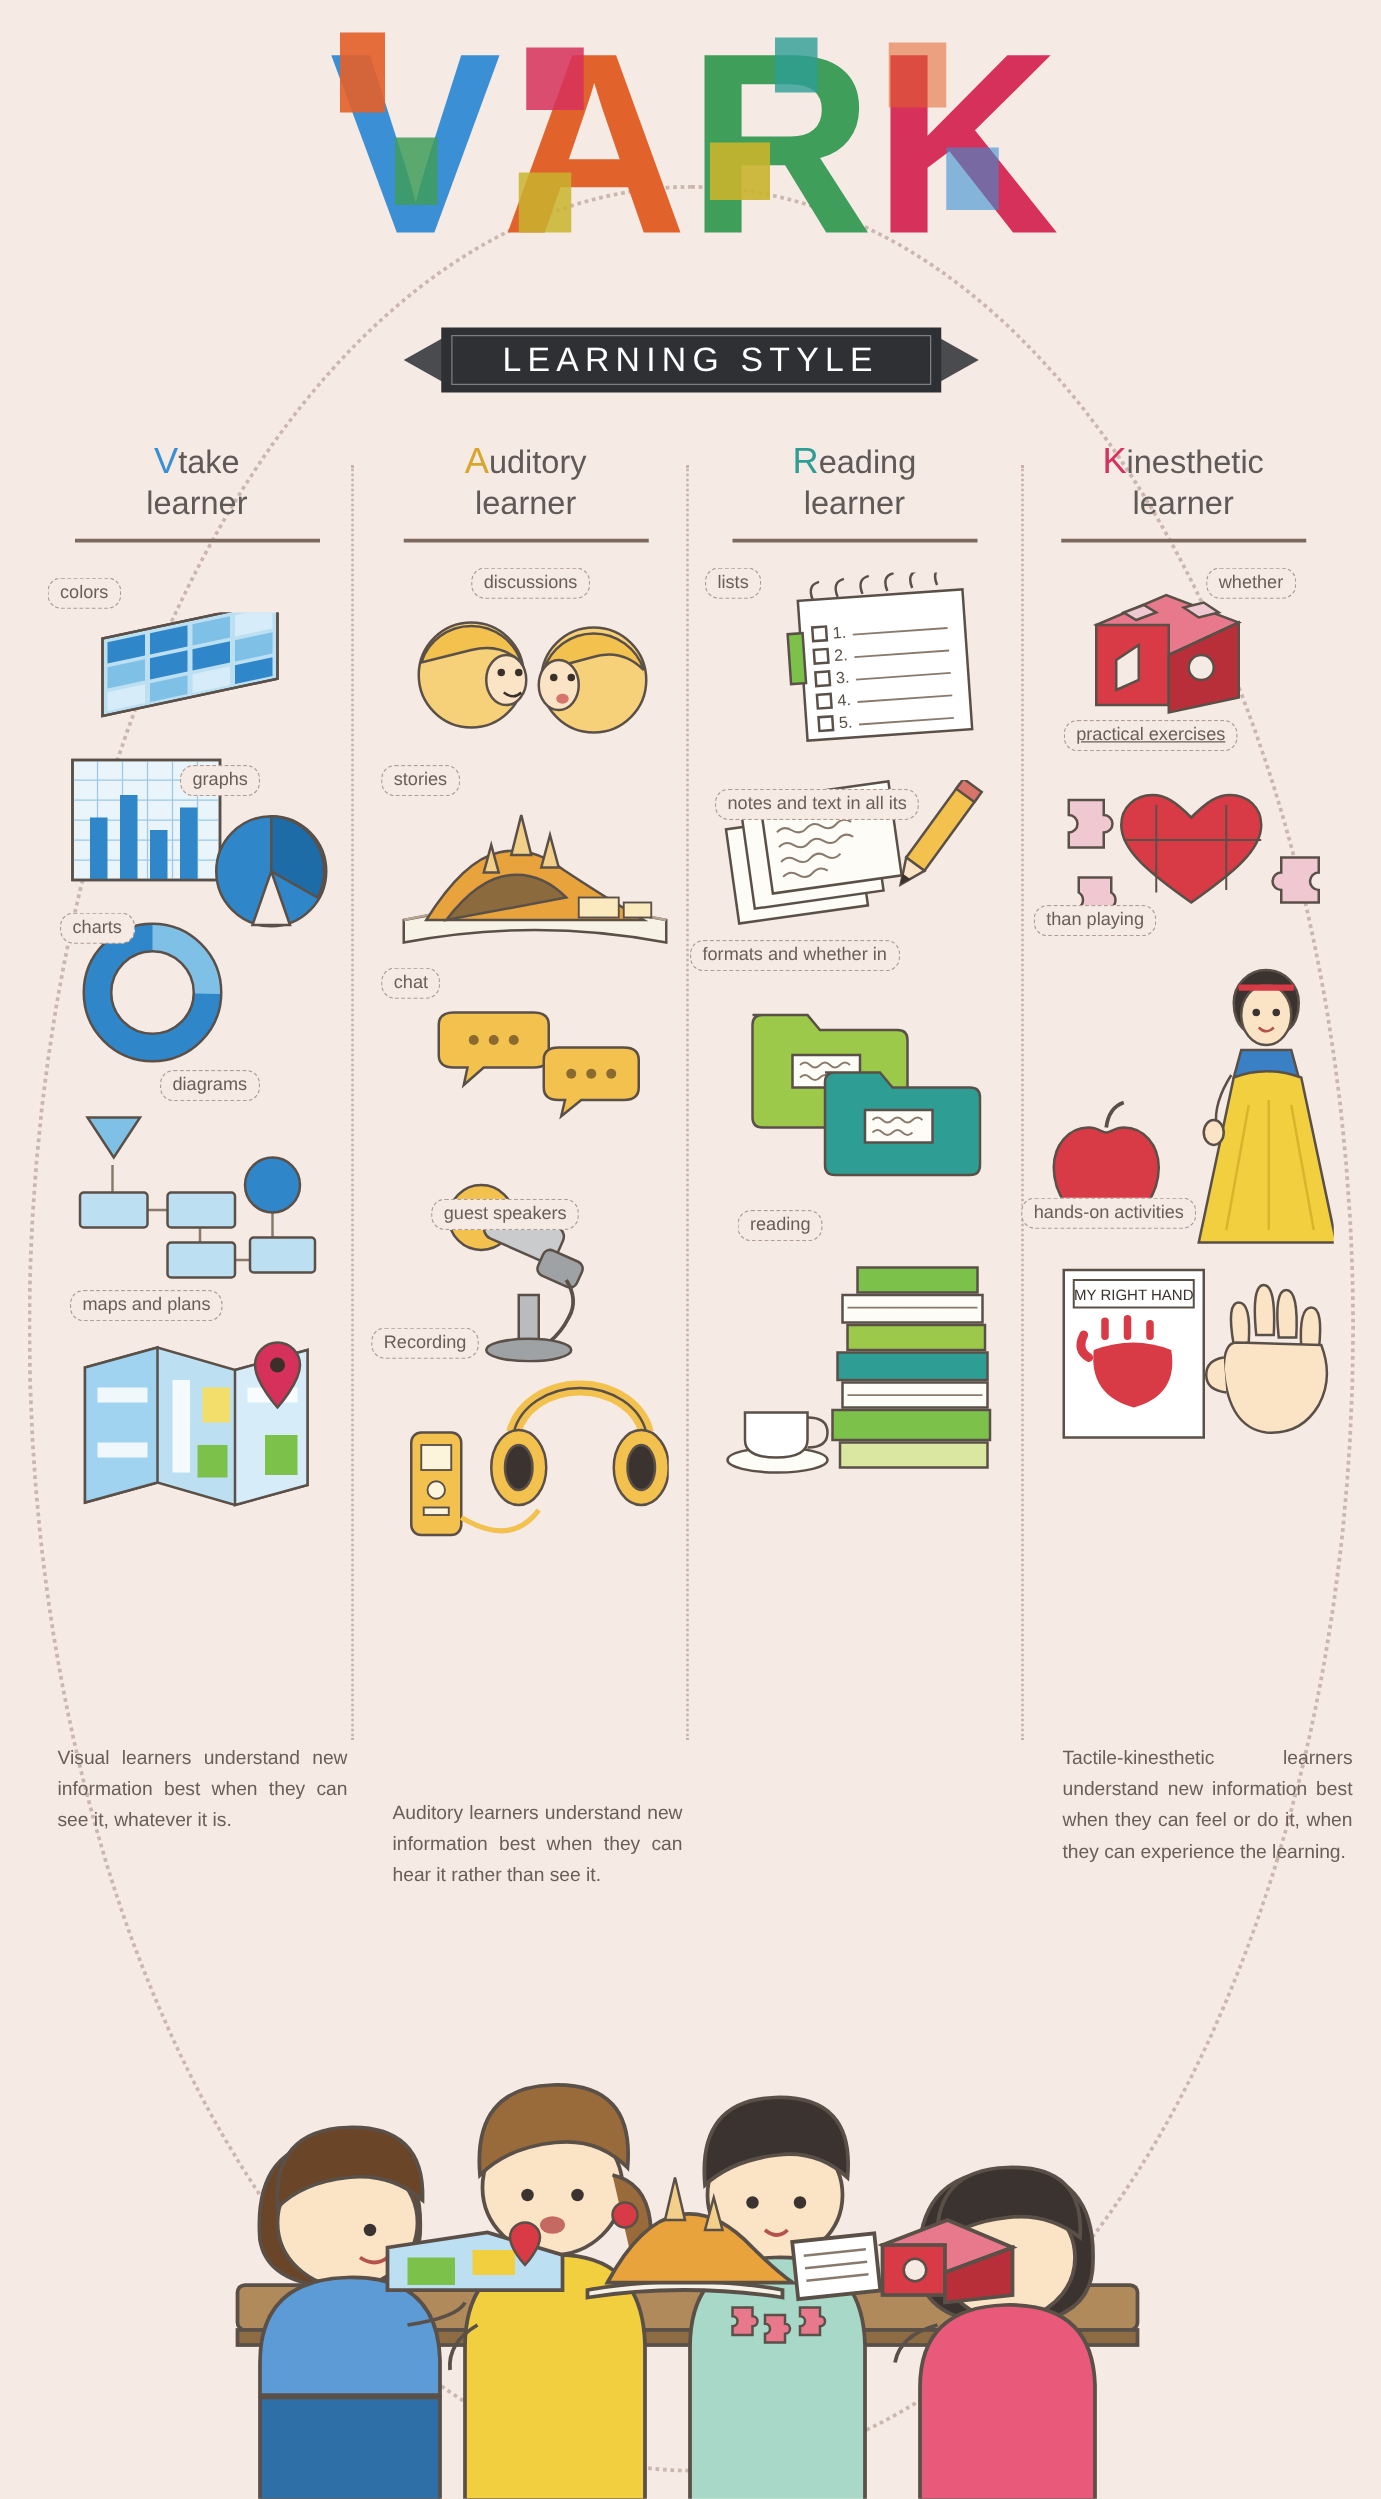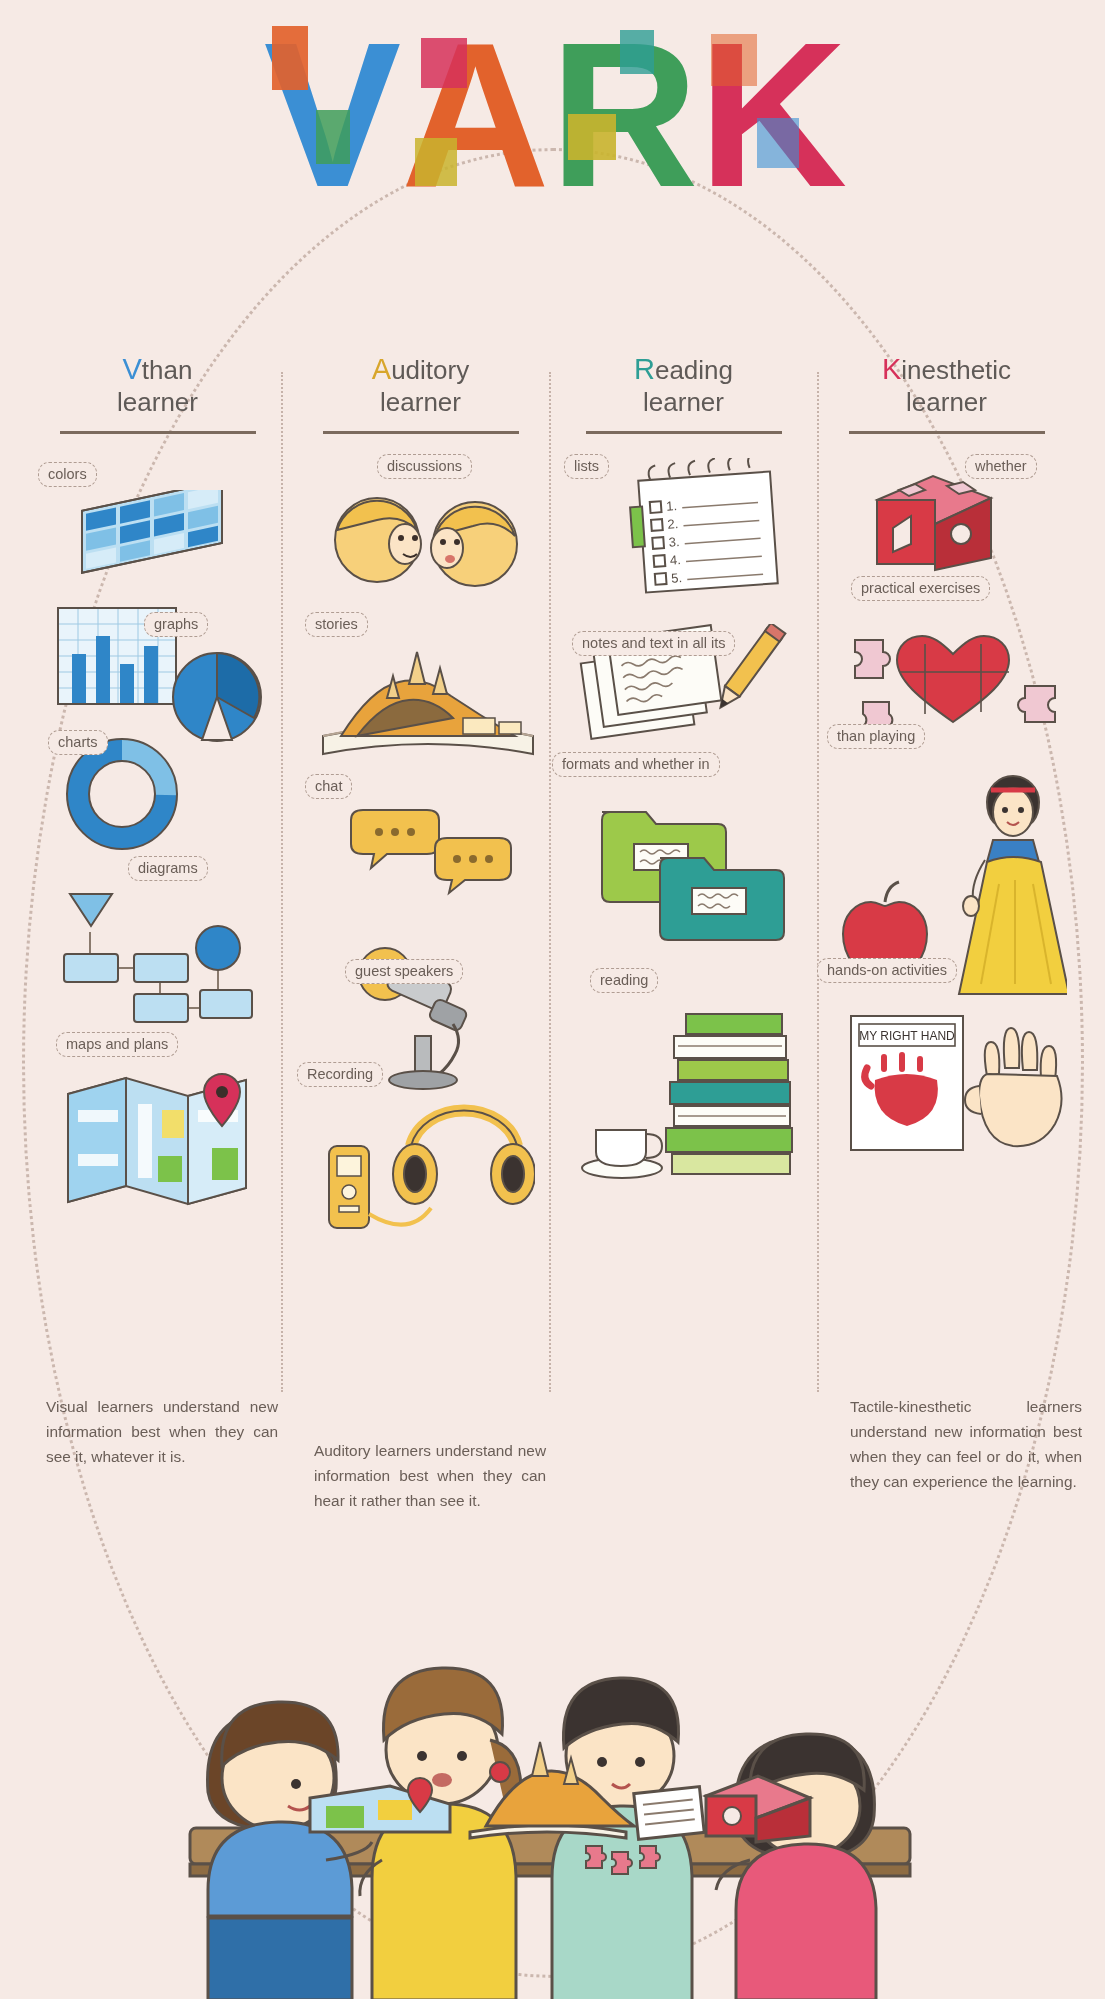--- a/index.html
+++ b/index.html
@@ -239,30 +239,38 @@
         <span class="blk r-blk2"></span>
       </div>
       <div class="ltr ltr-k">
         <span>K</span>
         <span class="blk k-blk1"></span>
         <span class="blk k-blk2"></span>
       </div>
     </div>
   </div>
 
+  <div class="ribbon">
+    <div class="ribbon-tail tail-l"></div>
+    <div class="ribbon-tail tail-r"></div>
+    <div class="ribbon-main">
+      <span>LEARNING STYLE</span>
+    </div>
+    <div class="ribbon-inner"></div>
+  </div>
 
   <div class="divider d1"></div>
   <div class="divider d2"></div>
   <div class="divider d3"></div>
 
   <div class="columns">
 
     <div class="col">
       <div class="col-head">
-        <span class="cap cap-v">V</span><span>than</span><br>
+        <span class="cap cap-v">V</span><span>take</span><br>
         <span>learner</span>
       </div>
       <div class="rule"></div>
 
       <div class="illus">
 
         <div class="tag" style="left:4px; top:28px;">colors</div>
         <div class="tag" style="left:110px; top:178px;">graphs</div>
         <div class="tag" style="left:14px; top:296px;">charts</div>
         <div class="tag" style="left:94px; top:422px;">diagrams</div>
@@ -555,21 +563,21 @@
 
     <div class="col">
       <div class="col-head">
         <span class="cap cap-k">K</span><span>inesthetic</span><br>
         <span>learner</span>
       </div>
       <div class="rule"></div>
 
       <div class="illus">
         <div class="tag" style="left:142px; top:20px;">whether</div>
-        <div class="tag" style="left:28px; top:142px;">practical exercises</div>
+        <div class="tag" style="left:28px; top:142px;text-decoration:underline;">practical exercises</div>
         <div class="tag" style="left:4px; top:290px;">than playing</div>
         <div class="tag" style="left:-6px; top:524px;">hands-on activities</div>
 
         <svg class="art" style="left:36px; top:36px;" width="150" height="110" viewBox="0 0 150 110">
           <polygon points="18,30 74,6 132,28 76,54" fill="#e8798c" stroke="#5a5048" stroke-width="2"></polygon>
           <rect x="18" y="30" width="58" height="64" fill="#d83a46" stroke="#5a5048" stroke-width="2"></rect>
           <polygon points="76,54 132,28 132,88 76,100" fill="#b92f39" stroke="#5a5048" stroke-width="2"></polygon>
           <polygon points="34,58 52,46 52,74 34,82" fill="#f6eae5" stroke="#5a5048" stroke-width="2"></polygon>
           <circle cx="102" cy="64" r="10" fill="#f6eae5" stroke="#5a5048" stroke-width="2"></circle>
           <polygon points="40,20 56,14 66,20 50,26" fill="#f0c8d2" stroke="#5a5048" stroke-width="2"></polygon>

